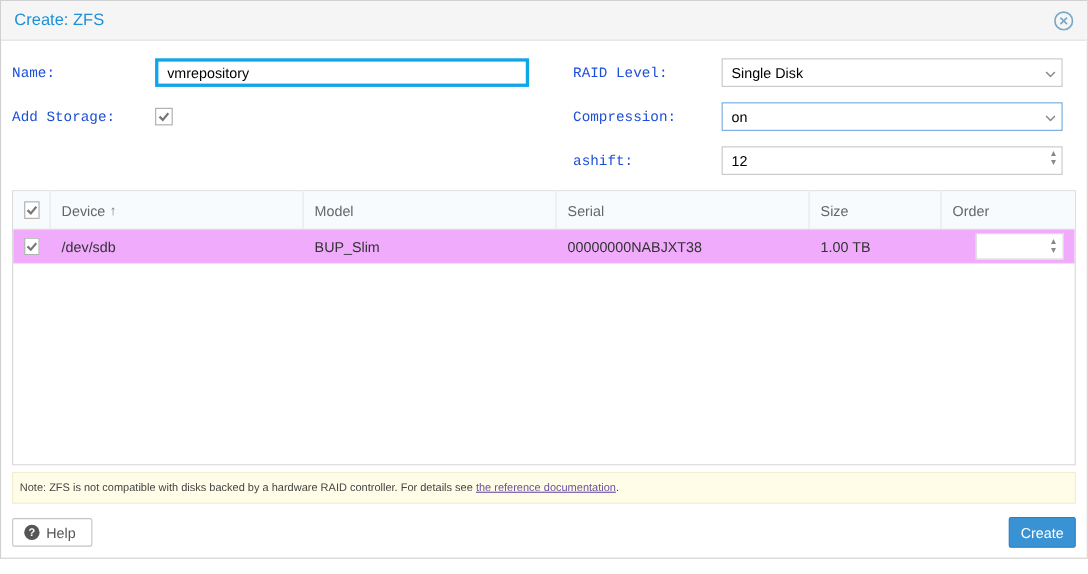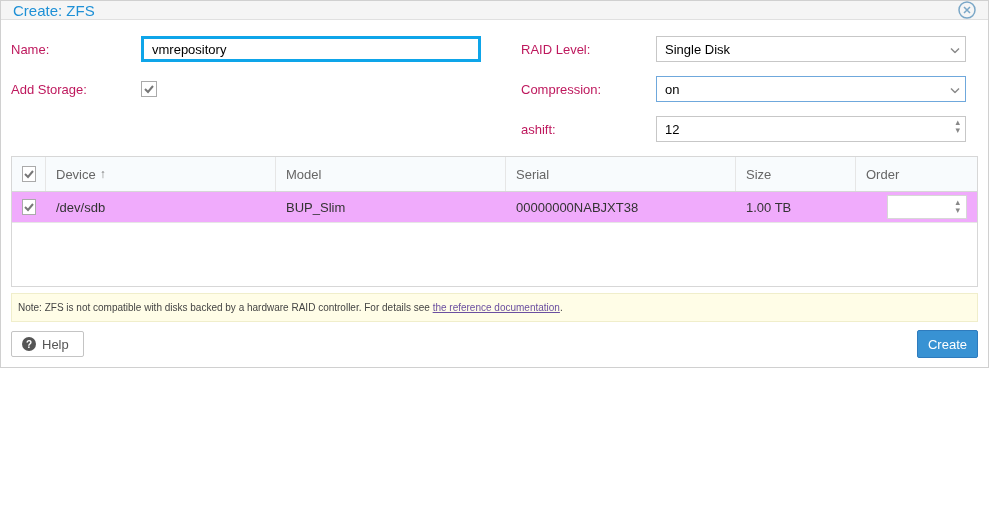--- a/index.html
+++ b/index.html
@@ -8,21 +8,21 @@
     font-family: Arial, "Helvetica Neue", Helvetica, sans-serif;
     font-size: 13px;
     color: #444;
     background: #fff;
     width: 989px;
     height: 522px;
     overflow: hidden;
   }
   .window {
     width: 989px;
-    height: 368px;
+    height: 508px;
     border: 1px solid #d0d0d0;
     box-sizing: border-box;
     display: flex;
     flex-direction: column;
     position: relative;
   }
   .titlebar {
     height: 36px;
     background: #f5f5f5;
     border-bottom: 1px solid #e0e0e0;
@@ -44,21 +44,21 @@
   }
   .close-btn svg { display: block; }
 
   .form-area {
     padding: 16px 10px 0 10px;
     display: grid;
     grid-template-columns: 130px 340px 40px 135px 310px;
     row-gap: 14px;
     align-items: center;
   }
-  .form-label { color: #be185d; }
+  .form-label { color: #1d4ed8; font-family: Liberation Mono, monospace; }
   .text-input {
     height: 26px;
     border: 3px solid #0ea5e9;
     padding: 0 8px;
     font: inherit;
     box-sizing: border-box;
     width: 100%;
     outline: none;
     background: #fff;
   }

